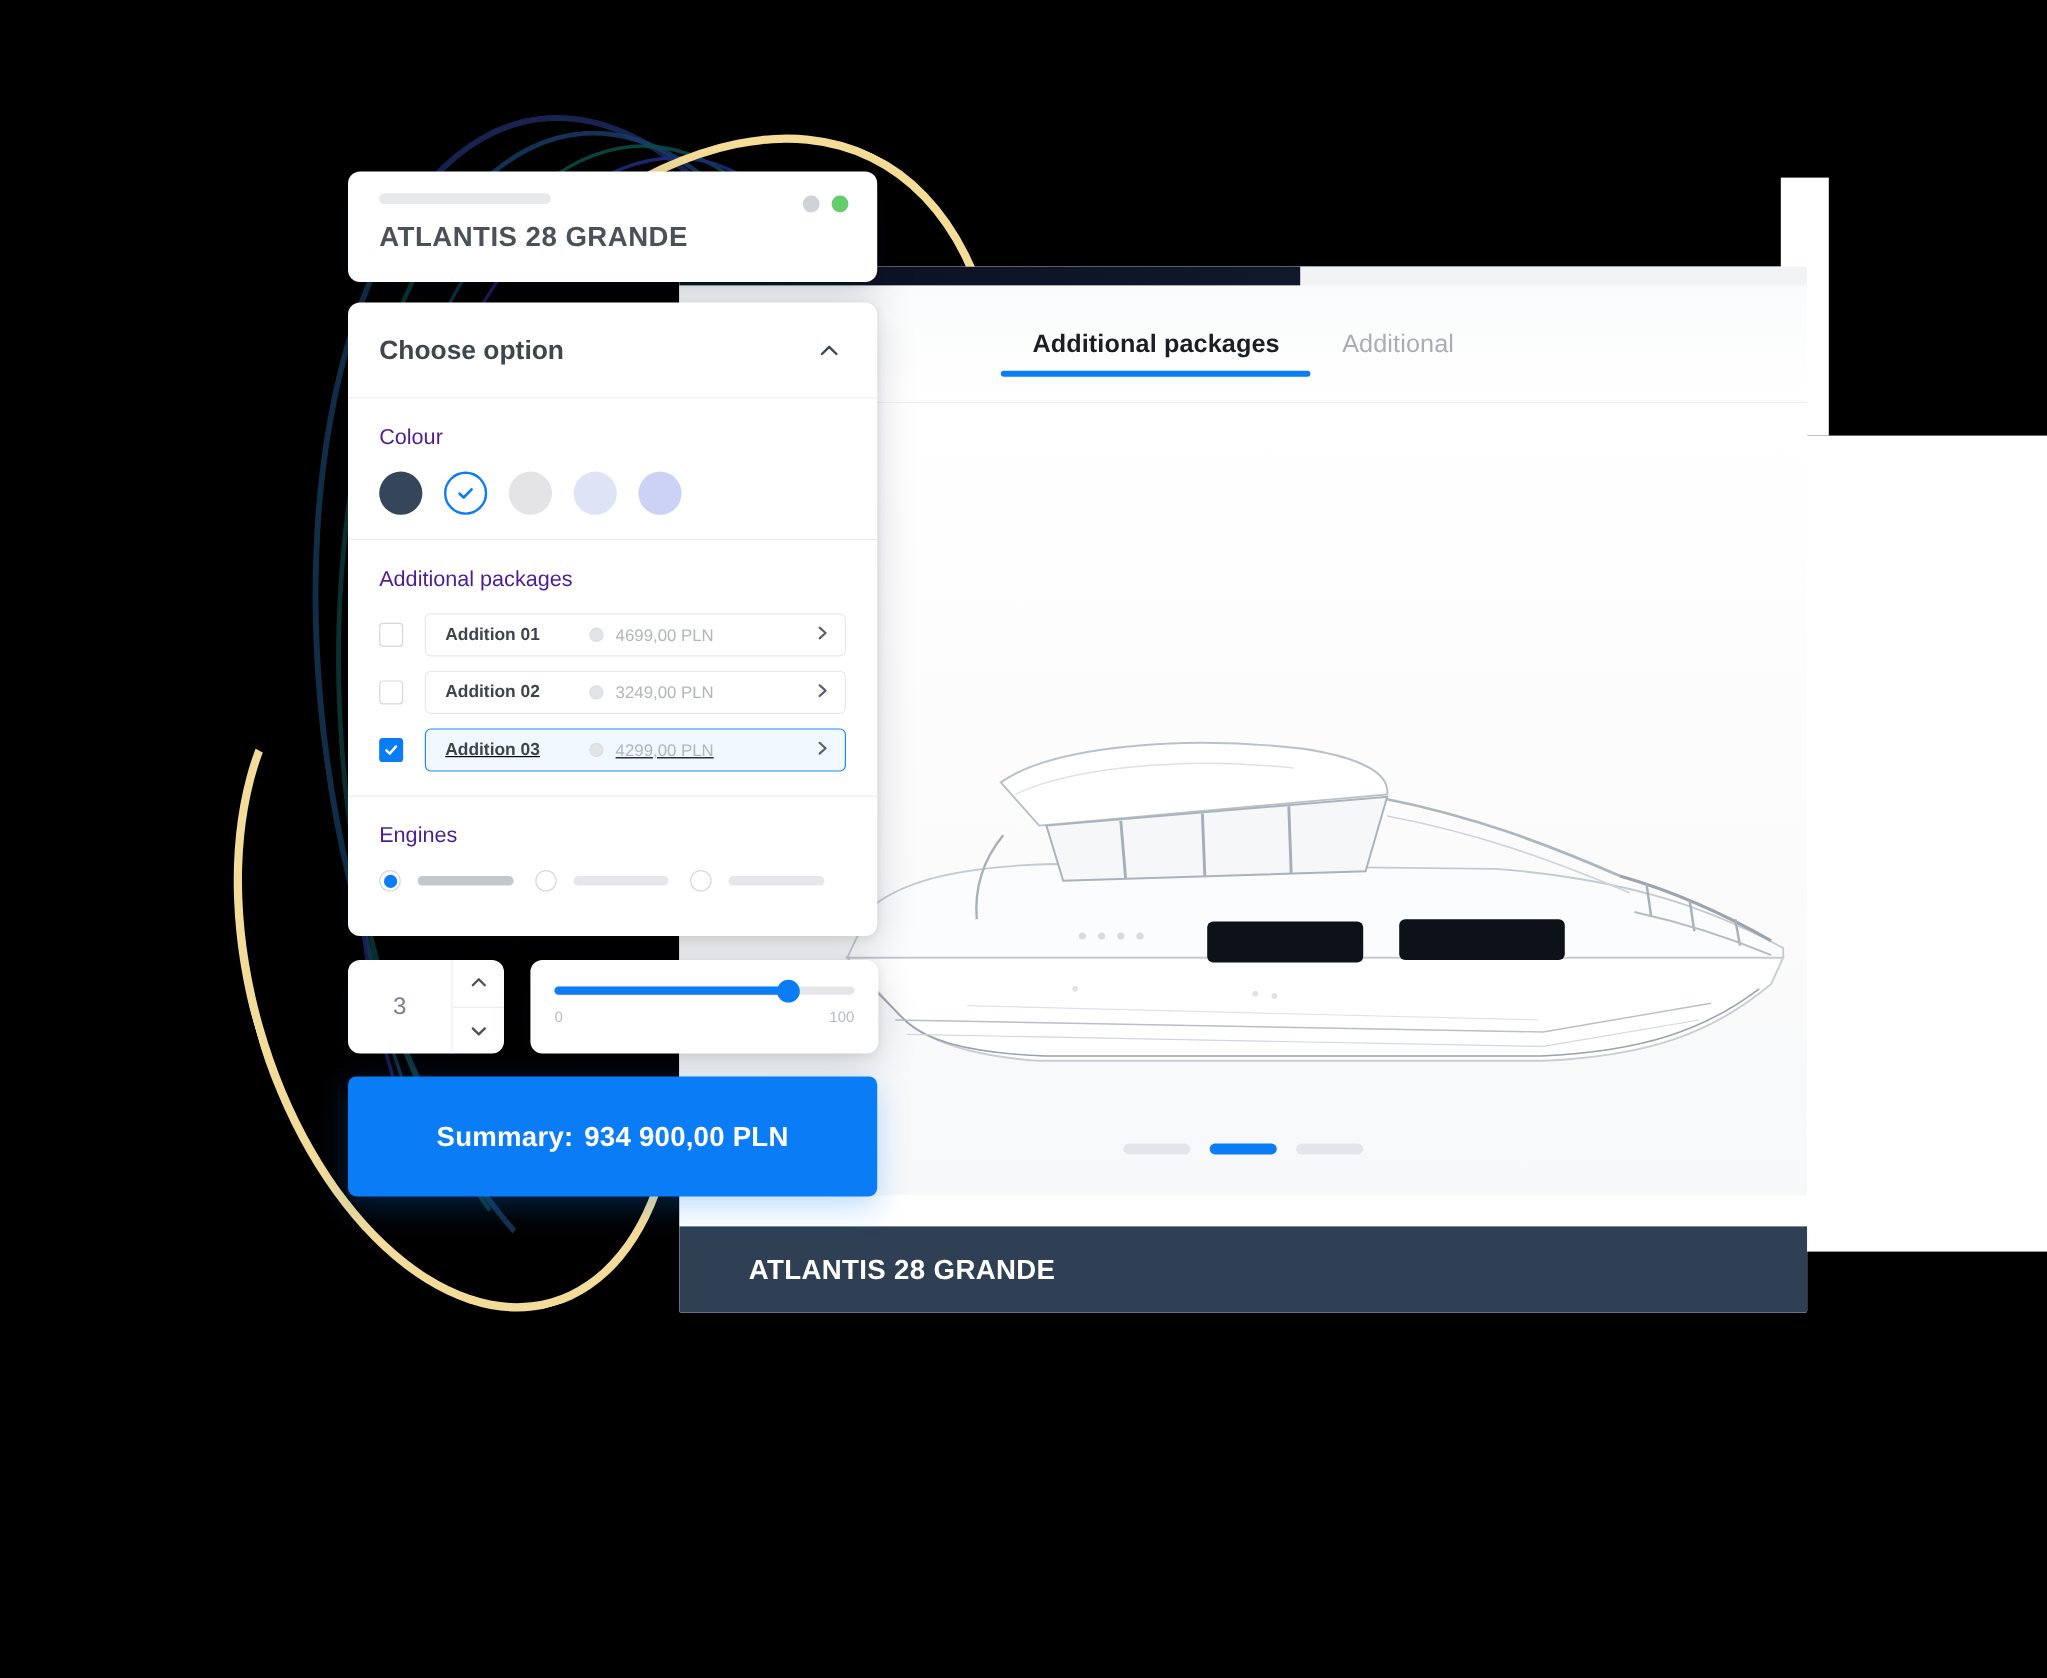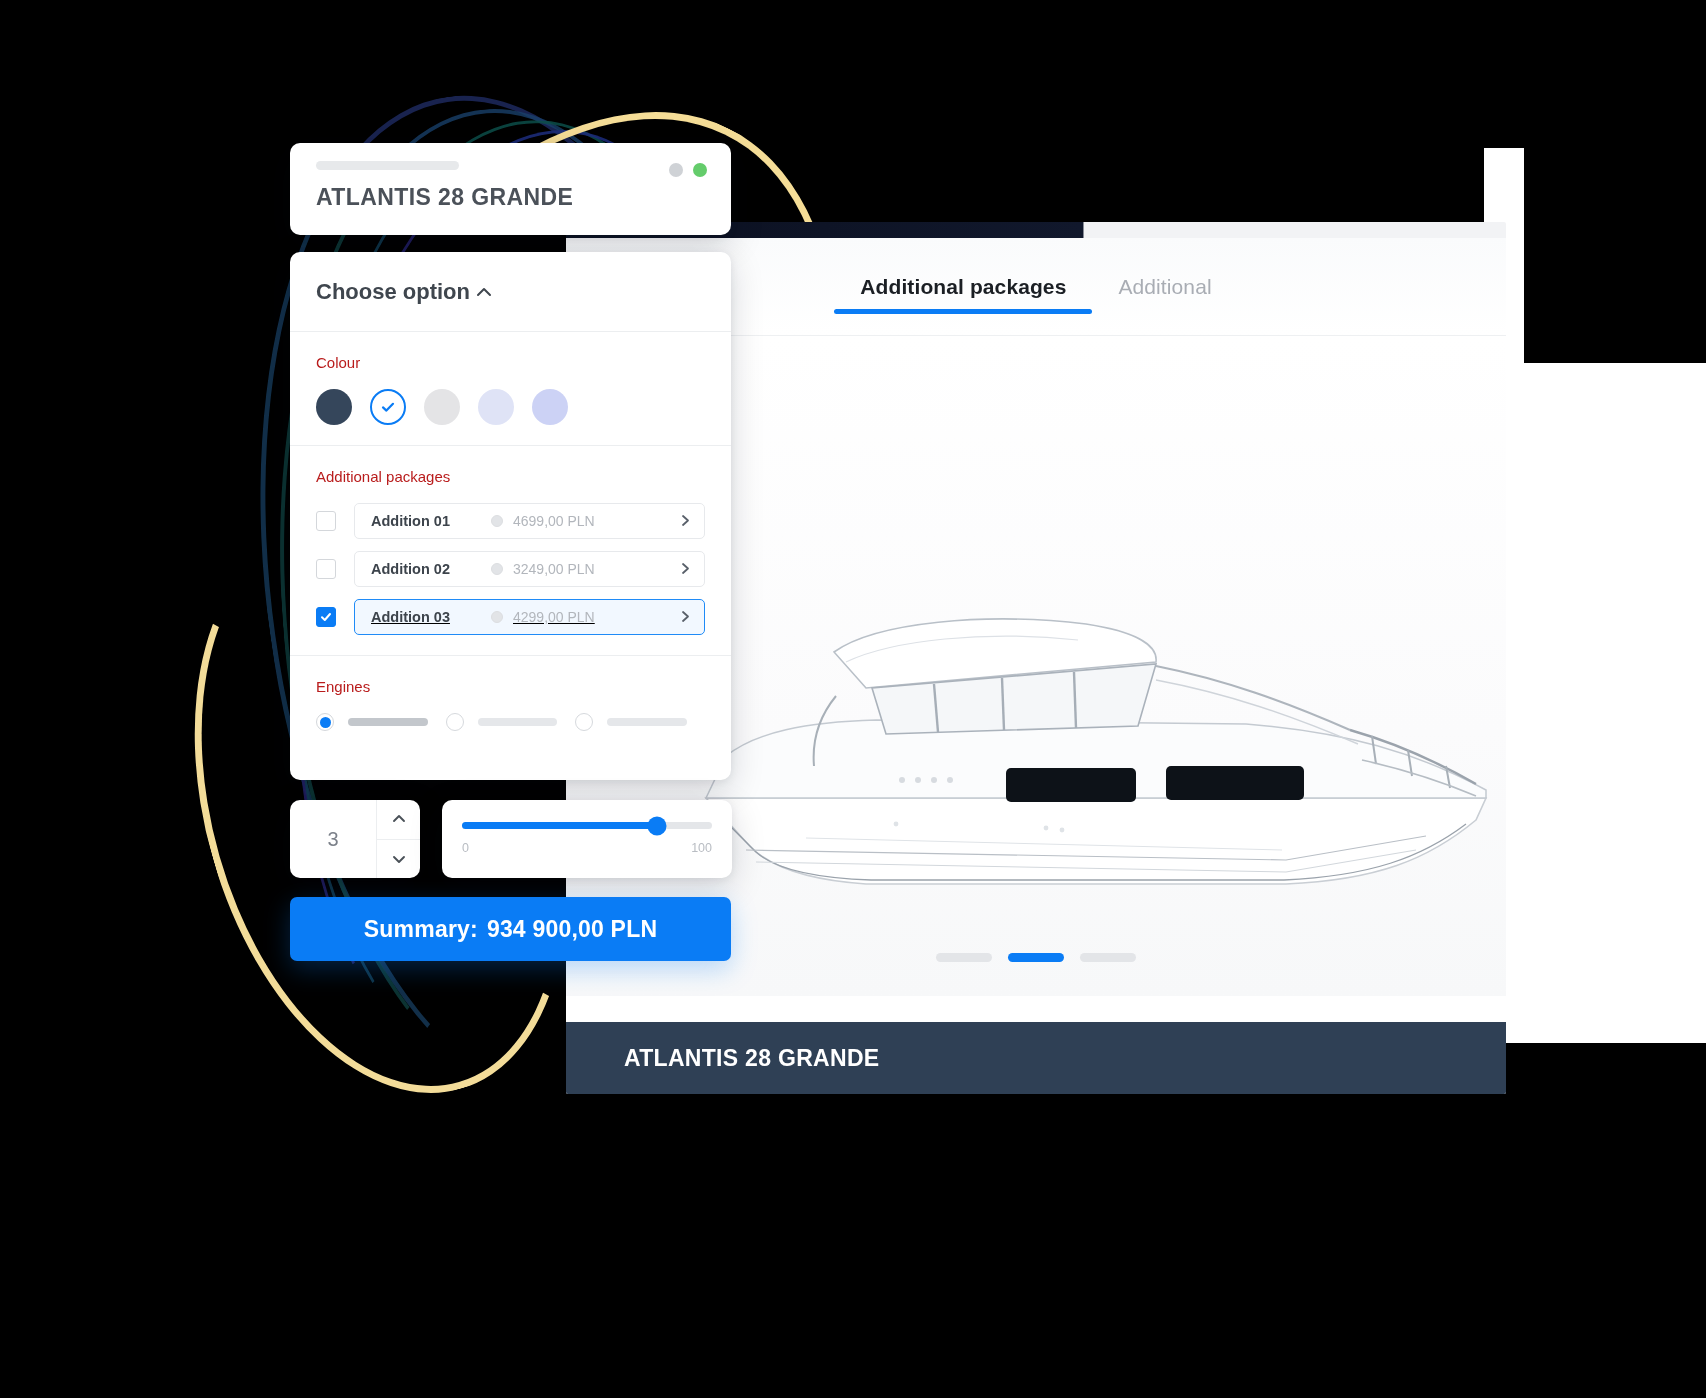--- a/index.html
+++ b/index.html
@@ -145,28 +145,28 @@
   .dot-green { background: #64cc6b; }
   .model-name { font-size: 23px; font-weight: bold; color: #4b5159; letter-spacing: .4px; }
 
   
   .card-options {
     left: 290px; top: 252px; width: 441px; height: 528px;
     overflow: hidden;
   }
   .opt-head {
     height: 80px; padding: 0 26px;
-    display: flex; align-items: center; justify-content: flex-start;
+    display: flex; align-items: center; justify-content: space-between;
     border-bottom: 1px solid #eceef0;
   }
   .opt-head-label { font-size: 22px; font-weight: bold; color: #3f464e; }
   .chev-btn { width: 28px; height: 28px; display: flex; align-items: center; justify-content: center; cursor: pointer; }
 
   .section { padding: 22px 26px 20px 26px; border-bottom: 1px solid #eceef0; }
-  .section-label { font-size: 15px; color: #b91c1c; margin-bottom: 18px; }
+  .section-label { font-size: 18px; color: #4c1d95; margin-bottom: 18px; }
 
   .swatches { display: flex; gap: 18px; align-items: center; }
   .sw { width: 36px; height: 36px; border-radius: 50%; cursor: pointer; }
   .sw-sel {
     width: 36px; height: 36px; border-radius: 50%;
     border: 2px solid #0a7cf5; background: #fff;
     display: flex; align-items: center; justify-content: center; cursor: pointer;
   }
 
   .pkg-row { display: flex; align-items: center; gap: 18px; margin-bottom: 12px; }
@@ -227,21 +227,21 @@
   }
   .slider-fill { position: absolute; left: 0; top: 0; bottom: 0; border-radius: 5px; background: #0a7cf5; }
   .slider-thumb {
     position: absolute; top: 50%; width: 19px; height: 19px; border-radius: 50%;
     background: #0a7cf5; transform: translate(-50%,-50%); cursor: grab;
   }
   .slider-scale { display: flex; justify-content: space-between; margin-top: 12px; font-size: 12.5px; color: #b9bdc3; }
 
   
   .summary-btn {
-    position: absolute; left: 290px; top: 897px; width: 441px; height: 64px;
+    position: absolute; left: 290px; top: 897px; width: 441px; height: 100px;
     background: #0a7cf5; border-radius: 7px;
     display: flex; align-items: center; justify-content: center;
     color: #fff; font-size: 23px; font-weight: bold; letter-spacing: .2px;
     cursor: pointer;
     box-shadow: 0 8px 26px rgba(10,124,245,.28);
   }
 </style>
 </head>
 <body>
 

